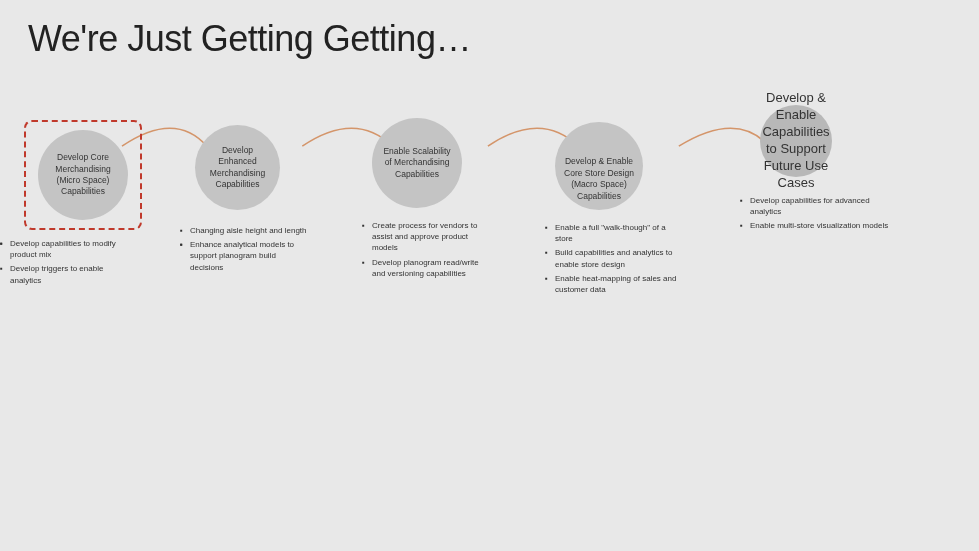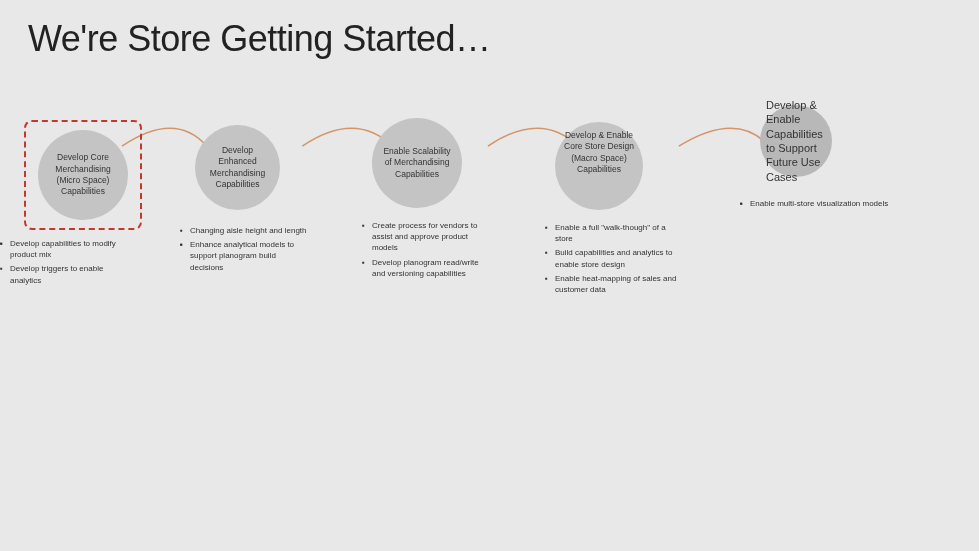--- a/index.html
+++ b/index.html
@@ -37,21 +37,21 @@
       top: 0;
       left: 0;
       width: 100%;
       height: 100%;
       pointer-events: none;
     }
   </style>
 </head>
 <body>
 
-<h1 class="page-title">We're Store Getting Started…</h1>
+<h1 class="page-title">We're Just Getting Getting…</h1>
 
 <div class="main-content">
 
   <svg class="connector-svg" viewBox="0 0 923 440" preserveAspectRatio="none">
 
     <path d="M115,45 Q165,10 195,45" stroke="#d4956a" stroke-width="1.5" fill="none"></path>
 
     <path d="M285,45 Q335,10 370,45" stroke="#d4956a" stroke-width="1.5" fill="none"></path>
 
     <path d="M460,45 Q510,10 545,45" stroke="#d4956a" stroke-width="1.5" fill="none"></path>
@@ -73,27 +73,27 @@
     </div>
   </div>
 
   <div style="position:absolute; top:25px; left:195px;">
     <div style="width:85px; height:85px; border-radius:50%; background:#c4c4c4; display:flex; align-items:center; justify-content:center; text-align:center; font-size:8.5px; color:#333; line-height:1.35; padding:8px;">
       <span>Develop Enhanced Merchandising Capabilities</span>
     </div>
   </div>
 
   <div style="position:absolute; top:22px; left:555px;">
-    <div style="width:88px; height:88px; border-radius:50%; background:#c4c4c4; display:flex; align-items:flex-start; justify-content:center; text-align:center; font-size:8.5px; color:#333; line-height:1.35; padding:8px;">
+    <div style="width:88px; height:88px; border-radius:50%; background:#c4c4c4; display:flex; align-items:flex-end; justify-content:center; text-align:center; font-size:8.5px; color:#333; line-height:1.35; padding:8px;">
       <span>Develop &amp; Enable Core Store Design (Macro Space) Capabilities</span>
     </div>
   </div>
 
   <div style="position:absolute; top:5px; left:760px;">
-    <div style="width:72px; height:72px; border-radius:50%; background:#b8b8b8; display:flex; align-items:center; justify-content:center; text-align:left; font-size:11px; color:#333; line-height:1.3; padding:6px;">
+    <div style="width:72px; height:72px; border-radius:50%; background:#b8b8b8; display:flex; align-items:center; justify-content:center; text-align:center; font-size:13px; color:#333; line-height:1.3; padding:6px;">
       <span>Develop &amp; Enable Capabilities to Support Future Use Cases</span>
     </div>
   </div>
 
   <div style="position:absolute; top:135px; left:0px; width:120px;">
     <ul style="list-style:none; padding:0; font-size:8px; color:#333; line-height:1.4;">
       <li style="padding-left:10px; position:relative; margin-bottom:3px;"><span style="position:absolute;left:0;">▪</span></li>
       <li style="padding-left:10px; position:relative; margin-bottom:3px;"><span style="position:absolute;left:0;">▪</span><span>Develop capabilities to modify product mix</span></li>
       <li style="padding-left:10px; position:relative; margin-bottom:3px;"><span style="position:absolute;left:0;">▪</span><span>Develop triggers to enable analytics</span></li>
     </ul>
@@ -117,18 +117,18 @@
   <div style="position:absolute; top:122px; left:545px; width:140px;">
     <ul style="list-style:none; padding:0; font-size:8px; color:#333; line-height:1.4;">
       <li style="padding-left:10px; position:relative; margin-bottom:3px;"><span style="position:absolute;left:0;">▪</span><span>Enable a full "walk-though" of a store</span></li>
       <li style="padding-left:10px; position:relative; margin-bottom:3px;"><span style="position:absolute;left:0;">▪</span><span>Build capabilities and analytics to enable store design</span></li>
       <li style="padding-left:10px; position:relative; margin-bottom:3px;"><span style="position:absolute;left:0;">▪</span><span>Enable heat-mapping of sales and customer data</span></li>
     </ul>
   </div>
 
   <div style="position:absolute; top:95px; left:740px; width:150px;">
     <ul style="list-style:none; padding:0; font-size:8px; color:#333; line-height:1.4;">
-      <li style="padding-left:10px; position:relative; margin-bottom:3px;"><span style="position:absolute;left:0;">▪</span></li>
+      <li style="padding-left:10px; position:relative; margin-bottom:3px;"><span style="position:absolute;left:0;">▪</span><span>Develop capabilities for advanced analytics</span></li>
       <li style="padding-left:10px; position:relative; margin-bottom:3px;"><span style="position:absolute;left:0;">▪</span><span>Enable multi-store visualization models</span></li>
     </ul>
   </div>
 
 </div>
 
 </body></html>

